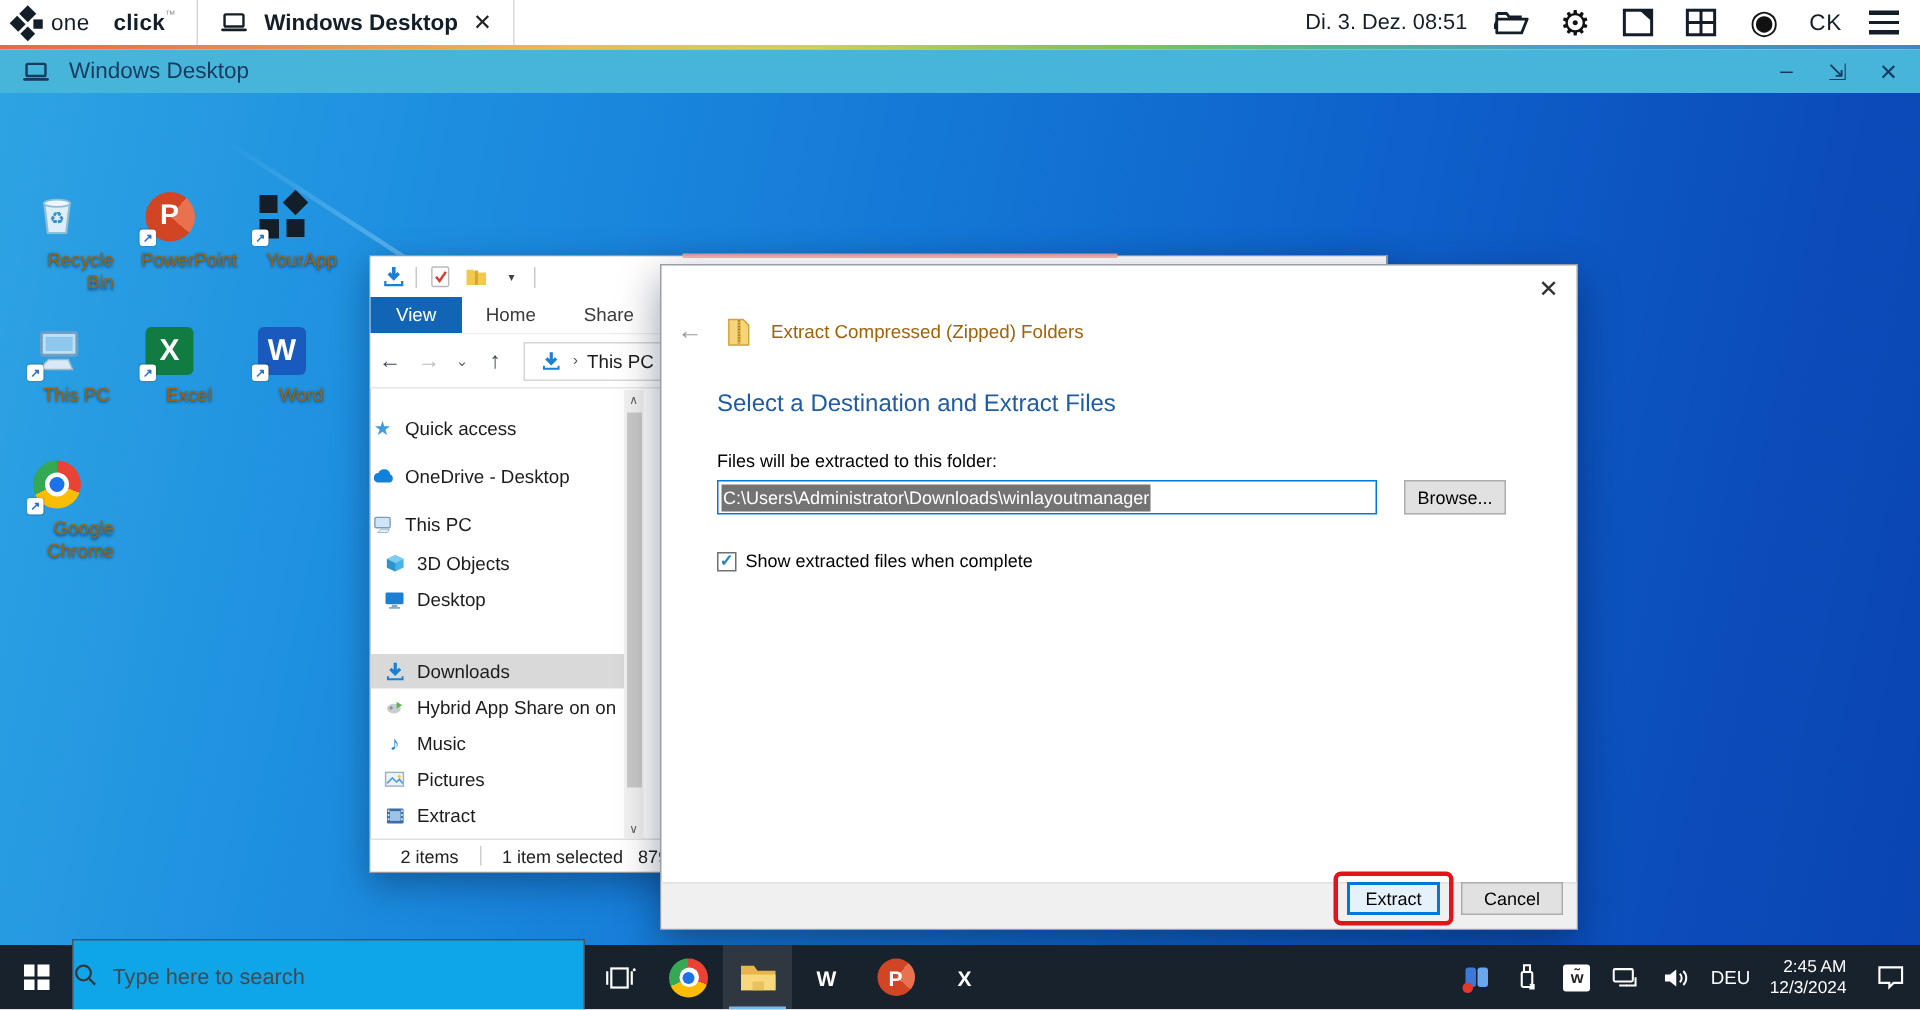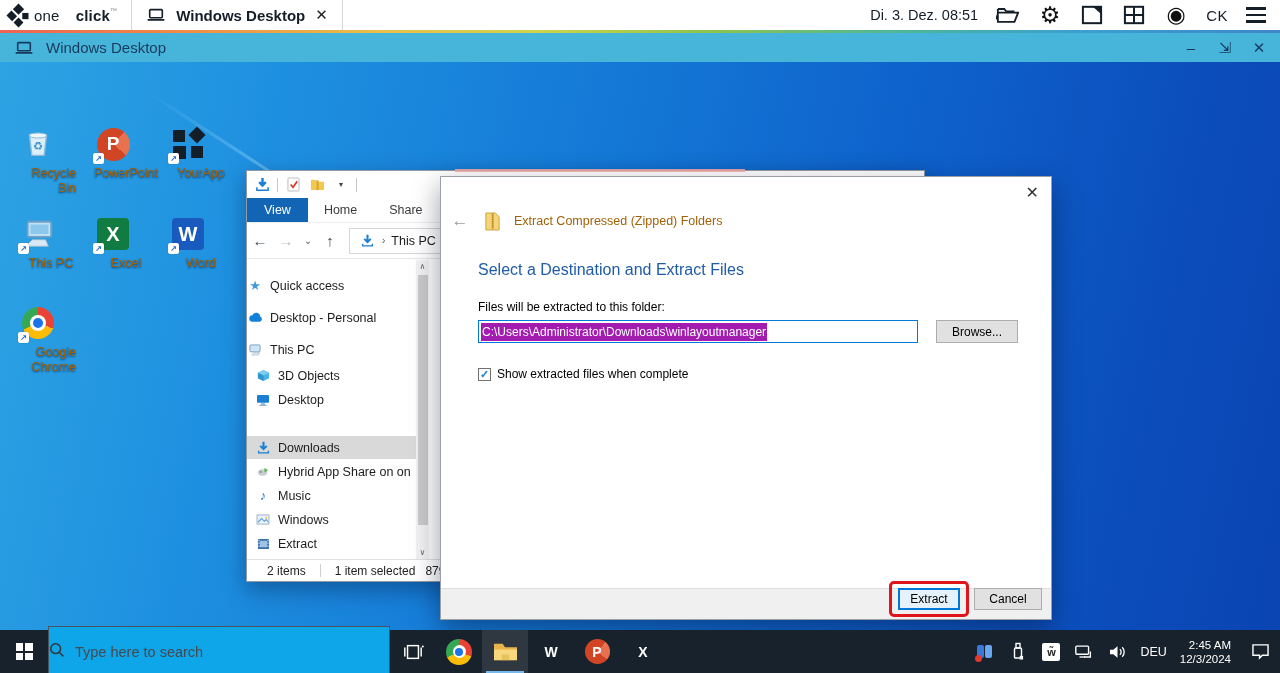--- a/index.html
+++ b/index.html
@@ -94,23 +94,23 @@
   .pink-line { position:absolute; left:455px; top:169px; width:290px; height:3px; background:#f3aaa4; opacity:.85; z-index:6; }
   .dialog { position:absolute; left:440px; top:176px; width:612px; height:444px; background:#fff; z-index:10;
     border:1px solid #9aa0a6; box-shadow:0 10px 26px rgba(0,10,40,.4); }
   .dlg-close { position:absolute; right:12px; top:6px; font-size:16px; color:#333; }
   .dlg-head { position:absolute; left:9px; top:34px; display:flex; align-items:center; gap:12px; }
   .dlg-back { font-size:17px; color:#9a9a9a; width:20px; text-align:center; }
   .dlg-title { font-size:12.5px; color:#a16207; }
   .dlg-instruction { position:absolute; left:37px; top:84px; font-size:16px; color:#1f5ca8; }
   .dlg-label { position:absolute; left:37px; top:123px; font-size:12px; color:#000; }
   .dlg-input { position:absolute; left:37px; top:143px; width:440px; height:23px; border:1px solid #0078d7; background:#fff; display:flex; align-items:center; padding-left:2px; overflow:hidden; }
-  .dlg-input .sel { background:#a21caf; color:#fff; font-size:12px; padding:2px 1px; white-space:nowrap; }
+  .dlg-input .sel { background:#737373; color:#fff; font-size:12px; padding:2px 1px; white-space:nowrap; }
   .btn { background:#e1e1e1; border:1px solid #adadad; font-size:12px; color:#000; display:flex; align-items:center; justify-content:center; font-family:"Liberation Sans",sans-serif; }
-  .dlg-browse { position:absolute; left:495px; top:143px; width:82px; height:23px; }
+  .dlg-browse { position:absolute; left:495px; top:143px; width:68px; height:23px; }
   .dlg-checkrow { position:absolute; left:37px; top:190px; display:flex; align-items:center; gap:6px; }
   .checkbox { width:13px; height:13px; border:1px solid #707070; background:#fff; display:flex; align-items:center; justify-content:center; font-size:11px; color:#1a83c9; font-weight:700; line-height:11px; }
   .check-label { font-size:12px; color:#000; }
   .dlg-footer { position:absolute; left:0; bottom:0; width:100%; height:31px; background:#f0f0f0; border-top:1px solid #dfdfdf; }
   .dlg-extract { position:absolute; left:457px; bottom:9px; width:62px; height:22px; border:2px solid #0078d7; background:#e5f1fb; }
   .dlg-cancel { position:absolute; left:533px; bottom:9px; width:68px; height:22px; }
   .red-annot { position:absolute; left:448px; bottom:2px; width:80px; height:36px; border:3px solid #e0151b; border-radius:5px; z-index:12; }
 
   
   .taskbar { position:absolute; left:0; top:630px; width:1280px; height:43px; background:#18222c; display:flex; align-items:center; z-index:40; }
@@ -331,21 +331,21 @@
         <div class="side-item" style="top:14px">
           <span class="si-ic" style="color:#3f9ae0;font-size:13px;">★</span>
           <span>Quick access</span>
         </div>
         <div class="side-item" style="top:46px">
           <span class="si-ic">
             <svg width="15" height="11" viewBox="0 0 16 11">
                 <path d="M4 10 a3.5 3.5 0 0 1 .6-6.9 A4.4 4.4 0 0 1 13 4.3 a3 3 0 0 1-.6 5.7 z" fill="#1181dc"></path>
               </svg>
           </span>
-          <span>Desktop - Personal</span>
+          <span>OneDrive - Desktop</span>
         </div>
         <div class="side-item" style="top:78px">
           <span class="si-ic">
             <svg width="14" height="12" viewBox="0 0 15 13">
                 <rect x="2" y="1" width="11" height="7.5" rx="1" fill="#cfe4f4" stroke="#7b9db8"></rect>
                 <path d="M4 12 l2.5-2.5 h6 L11 12 z" fill="#e3eef7" stroke="#9bb4c6" stroke-width=".7"></path>
               </svg>
           </span>
           <span>This PC</span>
         </div>
@@ -393,21 +393,21 @@
           <span>Music</span>
         </div>
         <div class="side-item" style="top:248px;padding-left:8px">
           <span class="si-ic">
             <svg width="14" height="11" viewBox="0 0 15 12">
                 <rect x="1" y="1" width="13" height="10" fill="#eaf3fa" stroke="#9bb0c0"></rect>
                 <path d="M2 9 l4-4 3 3 2-2 2.5 3" fill="none" stroke="#57a0d4" stroke-width="1.2"></path>
                 <circle cx="11" cy="4" r="1.1" fill="#f0c330"></circle>
               </svg>
           </span>
-          <span>Windows</span>
+          <span>Pictures</span>
         </div>
         <div class="side-item" style="top:272px;padding-left:8px">
           <span class="si-ic">
             <svg width="13" height="12" viewBox="0 0 14 13">
                 <rect x="1" y="1" width="12" height="11" rx="1" fill="#3b6ea5"></rect>
                 <rect x="3.2" y="3" width="7.6" height="7" fill="#9fc3e8"></rect>
                 <rect x="1.6" y="2" width="1.2" height="1.6" fill="#cfe0f0"></rect>
                 <rect x="1.6" y="5" width="1.2" height="1.6" fill="#cfe0f0"></rect>
                 <rect x="1.6" y="8" width="1.2" height="1.6" fill="#cfe0f0"></rect>
                 <rect x="11.2" y="2" width="1.2" height="1.6" fill="#cfe0f0"></rect>

